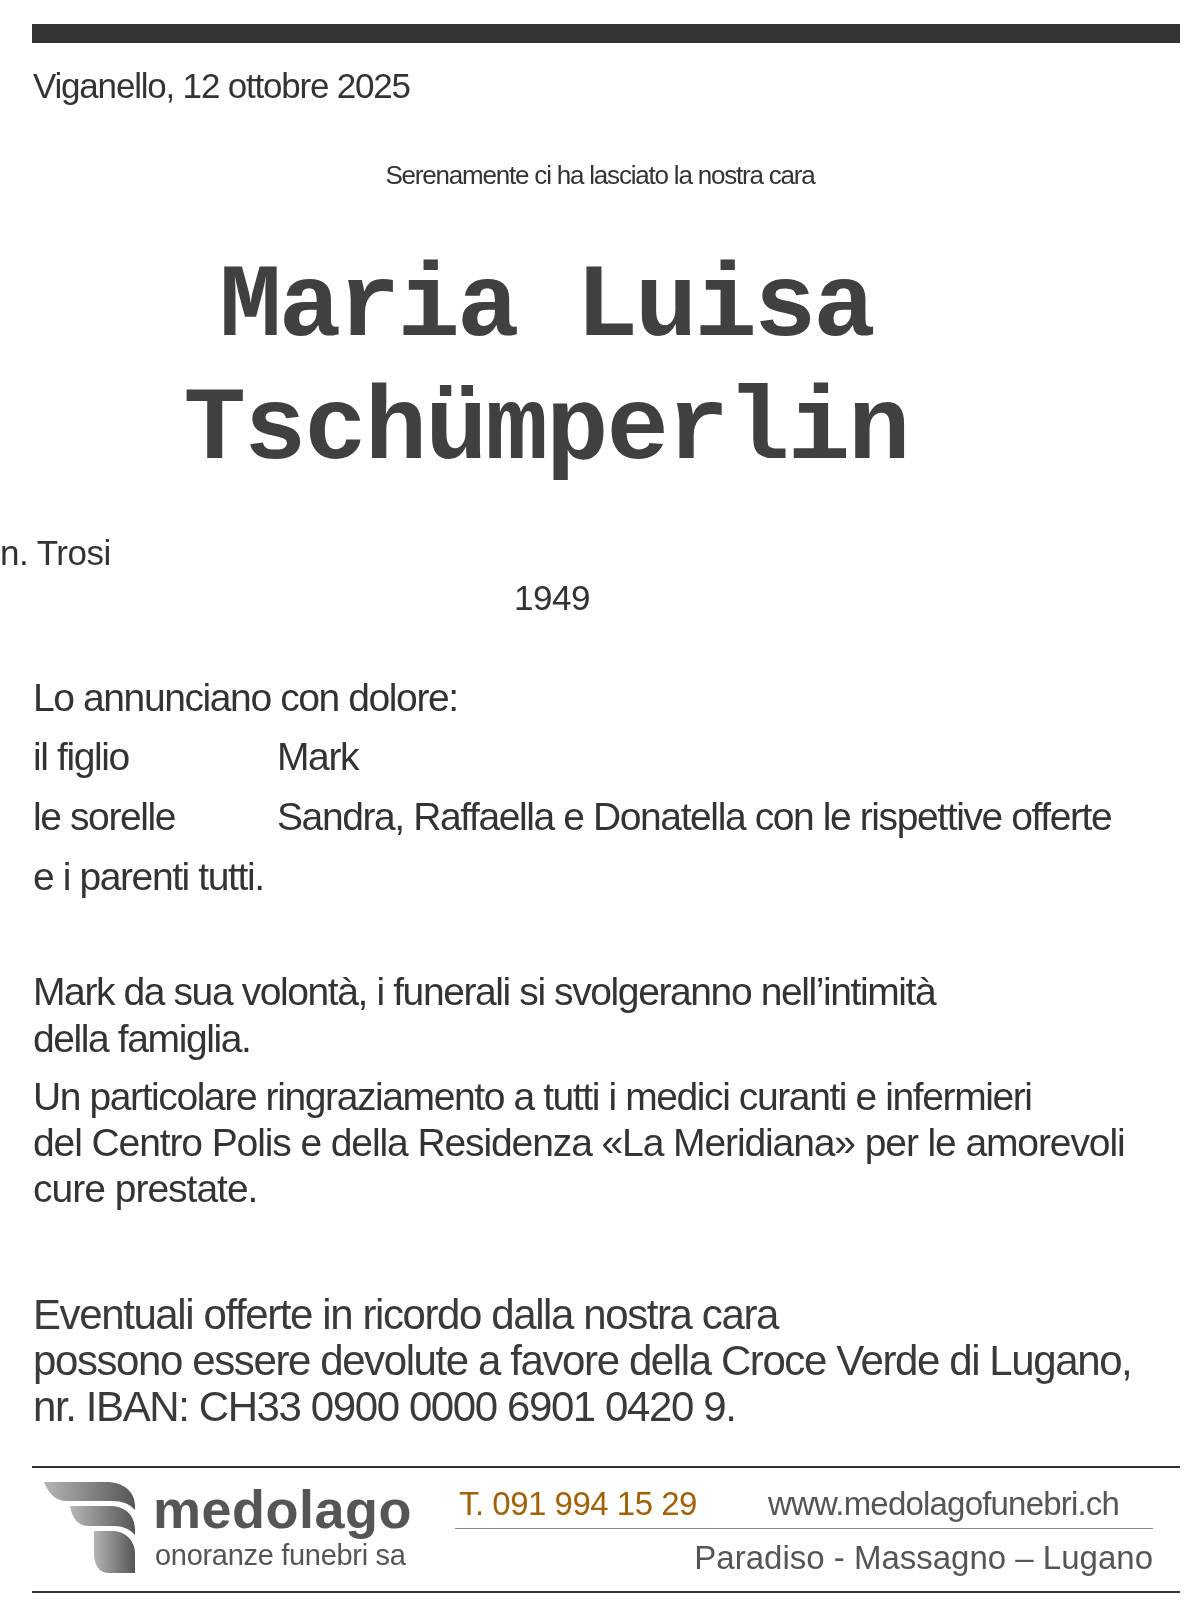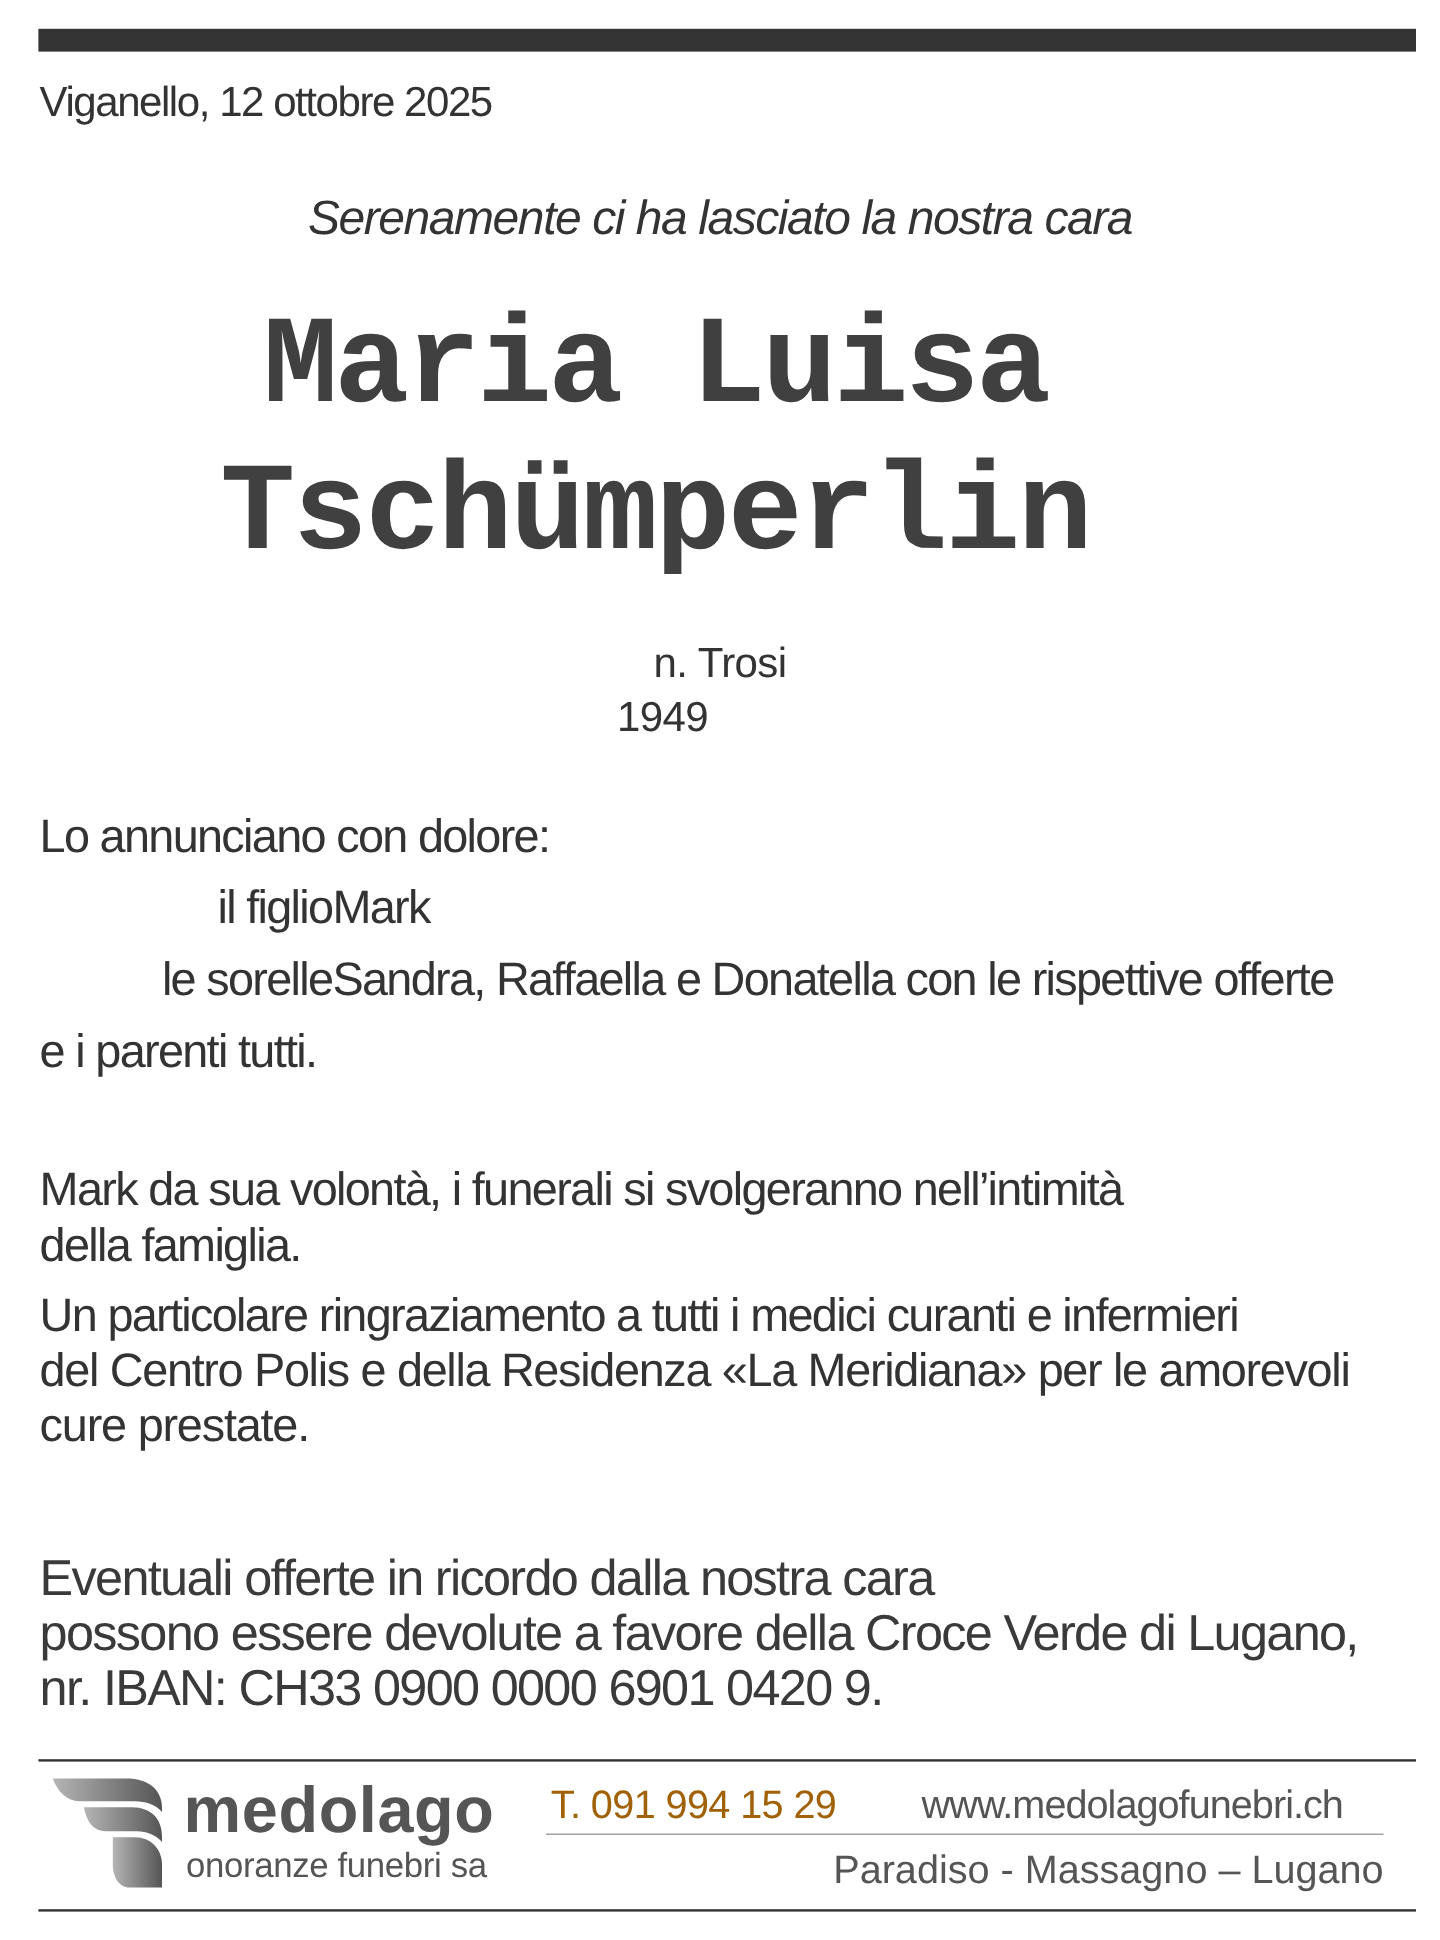--- a/index.html
+++ b/index.html
@@ -16,51 +16,50 @@
       font-family: "Liberation Sans", "DejaVu Sans", sans-serif;
     }
     .top-bar {
       position: absolute;
       left: 32px;
       top: 24px;
       width: 1148px;
       height: 19px;
       background: #333333;
     }
-    .abs { position: absolute; white-space: nowrap; text-align: right; }
+    .abs { position: absolute; white-space: nowrap; }
     .place-date {
       left: 33px;
       top: 66px;
       font-size: 35px;
       letter-spacing: -1.2px;
     }
     .intro {
       left: 0;
       width: 1200px;
       top: 160px;
       text-align: center;
-      font-size: 40px;
+      font-size: 26px;
       letter-spacing: -1.2px;
-      font-style: italic;
     }
     .name {
       left: 0;
       width: 1092px;
       text-align: center;
       font-family: Liberation Mono, monospace;
       font-weight: bold;
       font-size: 104px;
       letter-spacing: -3px;
       color: #404040;
       line-height: 1;
     }
     .name-1 { top: 255px; }
     .name-2 { top: 378px; letter-spacing: -2px; }
     .maiden {
-      left: 0; width: 1200px; text-align: center;
+      left: 0; width: 1200px; text-align: left;
       top: 533px; font-size: 35px; letter-spacing: -0.5px;
     }
     .birth-year {
       left: 0; width: 1104px; text-align: center;
       top: 578px; font-size: 35px; letter-spacing: -0.5px;
     }
     .body-text {
       font-size: 39px;
       letter-spacing: -1.4px;
     }

